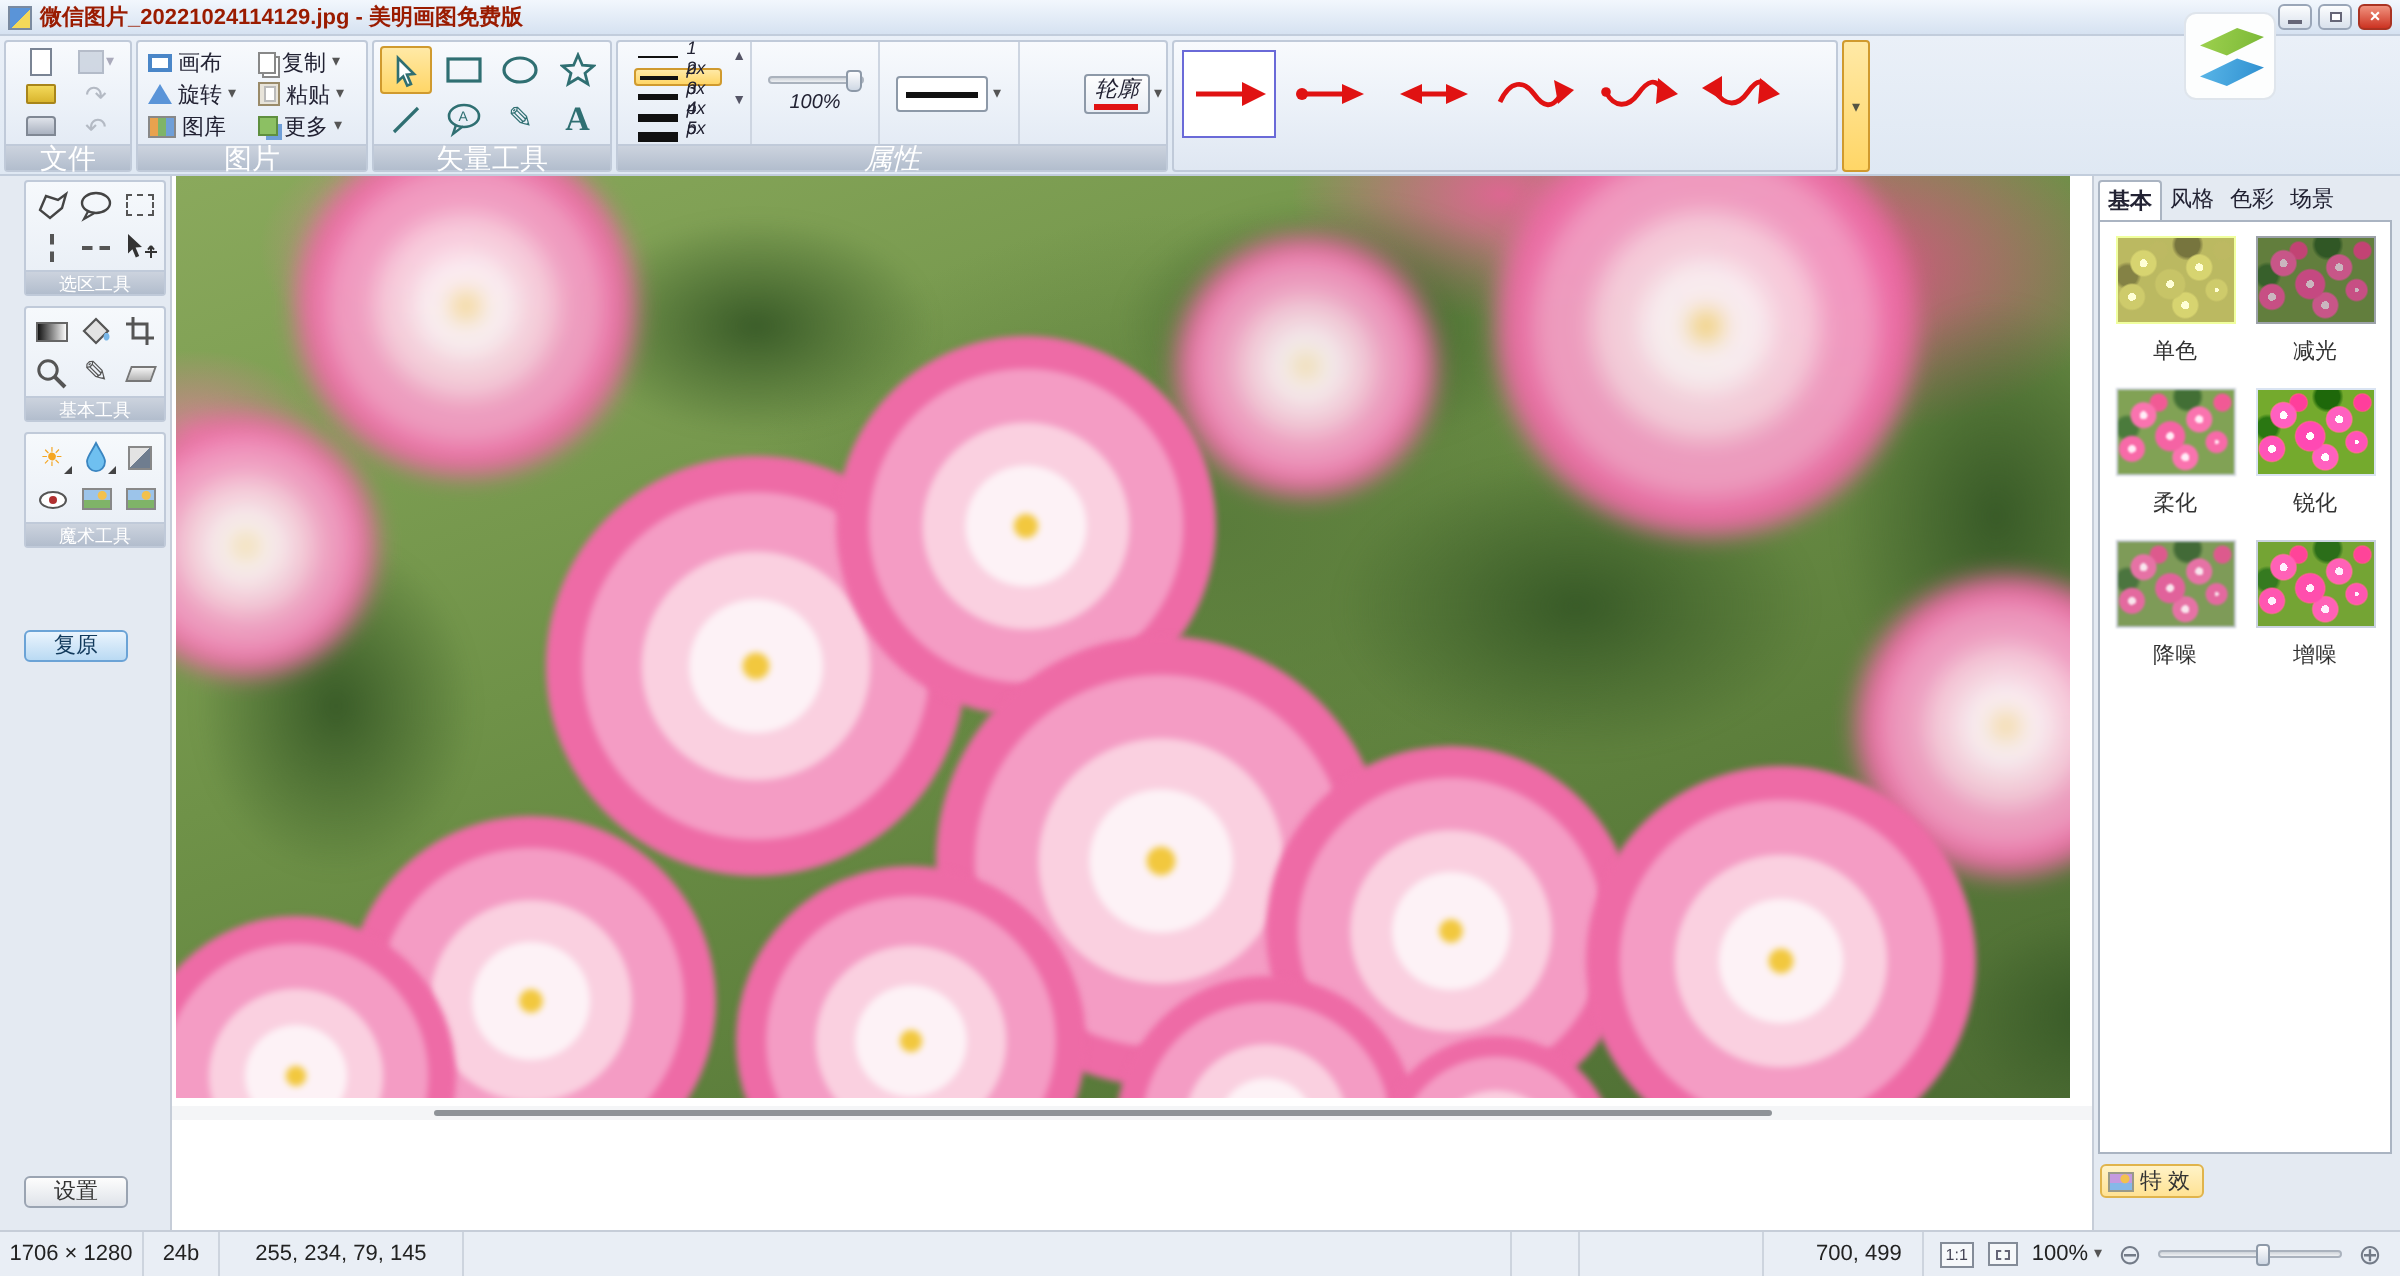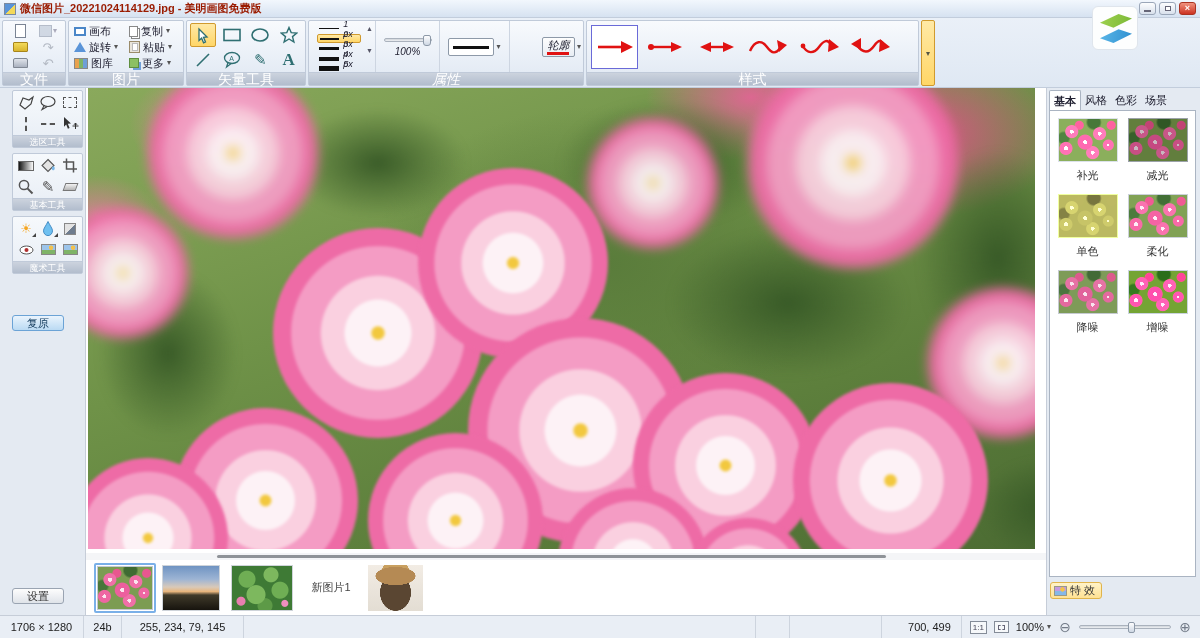--- a/index.html
+++ b/index.html
@@ -191,21 +191,21 @@
   .ff-denoise { filter:blur(.4px) saturate(.9); }
   .btn-effects { position:absolute; left:3px; top:494px; height:17px; padding:0 6px 0 3px; display:flex; align-items:center; gap:3px;
     background:linear-gradient(#fff3c8,#ffe294); border:1px solid #e0b44c; border-radius:3px; font-size:11px; color:#333; }
   .i-img-sm { width:13px; height:10px; border:1px solid #998;
     background:radial-gradient(circle at 68% 30%,#f2c14e 0 2px,rgba(0,0,0,0) 2.5px),linear-gradient(#c49ae0 0 55%,#86b8e8 55%); }
 
   
   .statusbar { position:absolute; left:0; top:615px; width:1200px; height:23px; background:#e9eef5; border-top:1px solid #c6cdd8;
     display:flex; align-items:center; font-size:11px; color:#222; }
   .sb-cell { height:100%; display:flex; align-items:center; justify-content:center; border-right:1px solid #cdd4de; }
-  .sb-dim { width:84px;text-align:right; }
+  .sb-dim { width:72px;text-align:right; }
   .sb-bits { width:38px; }
   .sb-rgba { width:122px; }
   .sb-flex { flex:1; border-right:1px solid #cdd4de; height:100%; }
   .sb-e1 { width:34px; }
   .sb-e2 { width:92px; }
   .sb-pos { width:80px; justify-content:flex-end; padding-right:10px; border-right:1px solid #cdd4de; }
   .sb-icons { display:flex; align-items:center; gap:7px; padding:0 8px; }
   .i-11 { width:17px; height:13px; border:1px solid #848c98; background:#f6f8fa; font-size:8px; display:flex; align-items:center; justify-content:center; color:#445; }
   .i-fit { width:15px; height:12px; border:1px solid #848c98; background:#f6f8fa; display:flex; align-items:center; justify-content:center; }
   .i-fit i { display:block; width:7px; height:5px; border:1px dashed #667; }
@@ -426,21 +426,20 @@
           </svg>
         </div>
         <div class="arrow-slot">
           <svg class="ico" width="42" height="22">
             <polygon points="12,2 2,8 12,14" fill="#e01212"></polygon>
             <path d="M8 9 C 14 18, 20 17, 25 10 S 32 4, 35 9" fill="none" stroke="#e01212" stroke-width="2.4"></path>
               <polygon points="30,16 41,11 31,3" fill="#e01212"></polygon>
           </svg>
         </div>
       </div>
-      <div class="rg-label">样式</div>
     </div>
 
     <div class="ribbon-dd">
         <span>▾</span>
       </div>
 
     <div class="app-logo">
       <div class="logo-top"></div>
       <div class="logo-bot"></div>
     </div>
@@ -570,55 +569,46 @@
         <div class="flower" style="left:280px;top:345px;width:175px;height:175px;"></div>
         <div class="flower" style="left:-20px;top:370px;width:160px;height:160px;"></div>
         <div class="flower" style="left:470px;top:400px;width:150px;height:150px;"></div>
         <div class="flower" style="left:600px;top:430px;width:120px;height:120px;"></div>
       </div>
 
       <div class="hscroll">
         <div class="hthumb"></div>
       </div>
 
-      <div class="filmstrip">
-        <div class="thumb-sel">
-            <div class="mini-photo"></div>
-          </div>
-        <div class="thumb t-sunset"></div>
-        <div class="thumb t-lotus"></div>
-        <div class="thumb t-new">新图片1</div>
-        <div class="thumb t-girl"></div>
-      </div>
     </div>
 
     <div class="right-panel">
       <div class="tabs">
         <div class="tab active">基本</div>
         <div class="tab">风格</div>
         <div class="tab">色彩</div>
         <div class="tab">场景</div>
       </div>
       <div class="panel-box">
         <div class="filter-grid">
           <div class="filter-item">
-            <div class="mini-photo ff-bright"></div>
-            <div class="filter-label">补光</div>
+            <div class="mini-photo ff-mono"></div>
+            <div class="filter-label">单色</div>
           </div>
           <div class="filter-item">
             <div class="mini-photo ff-dim"></div>
             <div class="filter-label">减光</div>
           </div>
           <div class="filter-item">
-            <div class="mini-photo ff-mono"></div>
-            <div class="filter-label">单色</div>
-          </div>
-          <div class="filter-item">
             <div class="mini-photo ff-soft"></div>
             <div class="filter-label">柔化</div>
+          </div>
+          <div class="filter-item">
+            <div class="mini-photo ff-sharp"></div>
+            <div class="filter-label">锐化</div>
           </div>
           <div class="filter-item">
             <div class="mini-photo ff-denoise"></div>
             <div class="filter-label">降噪</div>
           </div>
           <div class="filter-item">
             <div class="mini-photo ff-noise"></div>
             <div class="filter-label">增噪</div>
           </div>
         </div>

